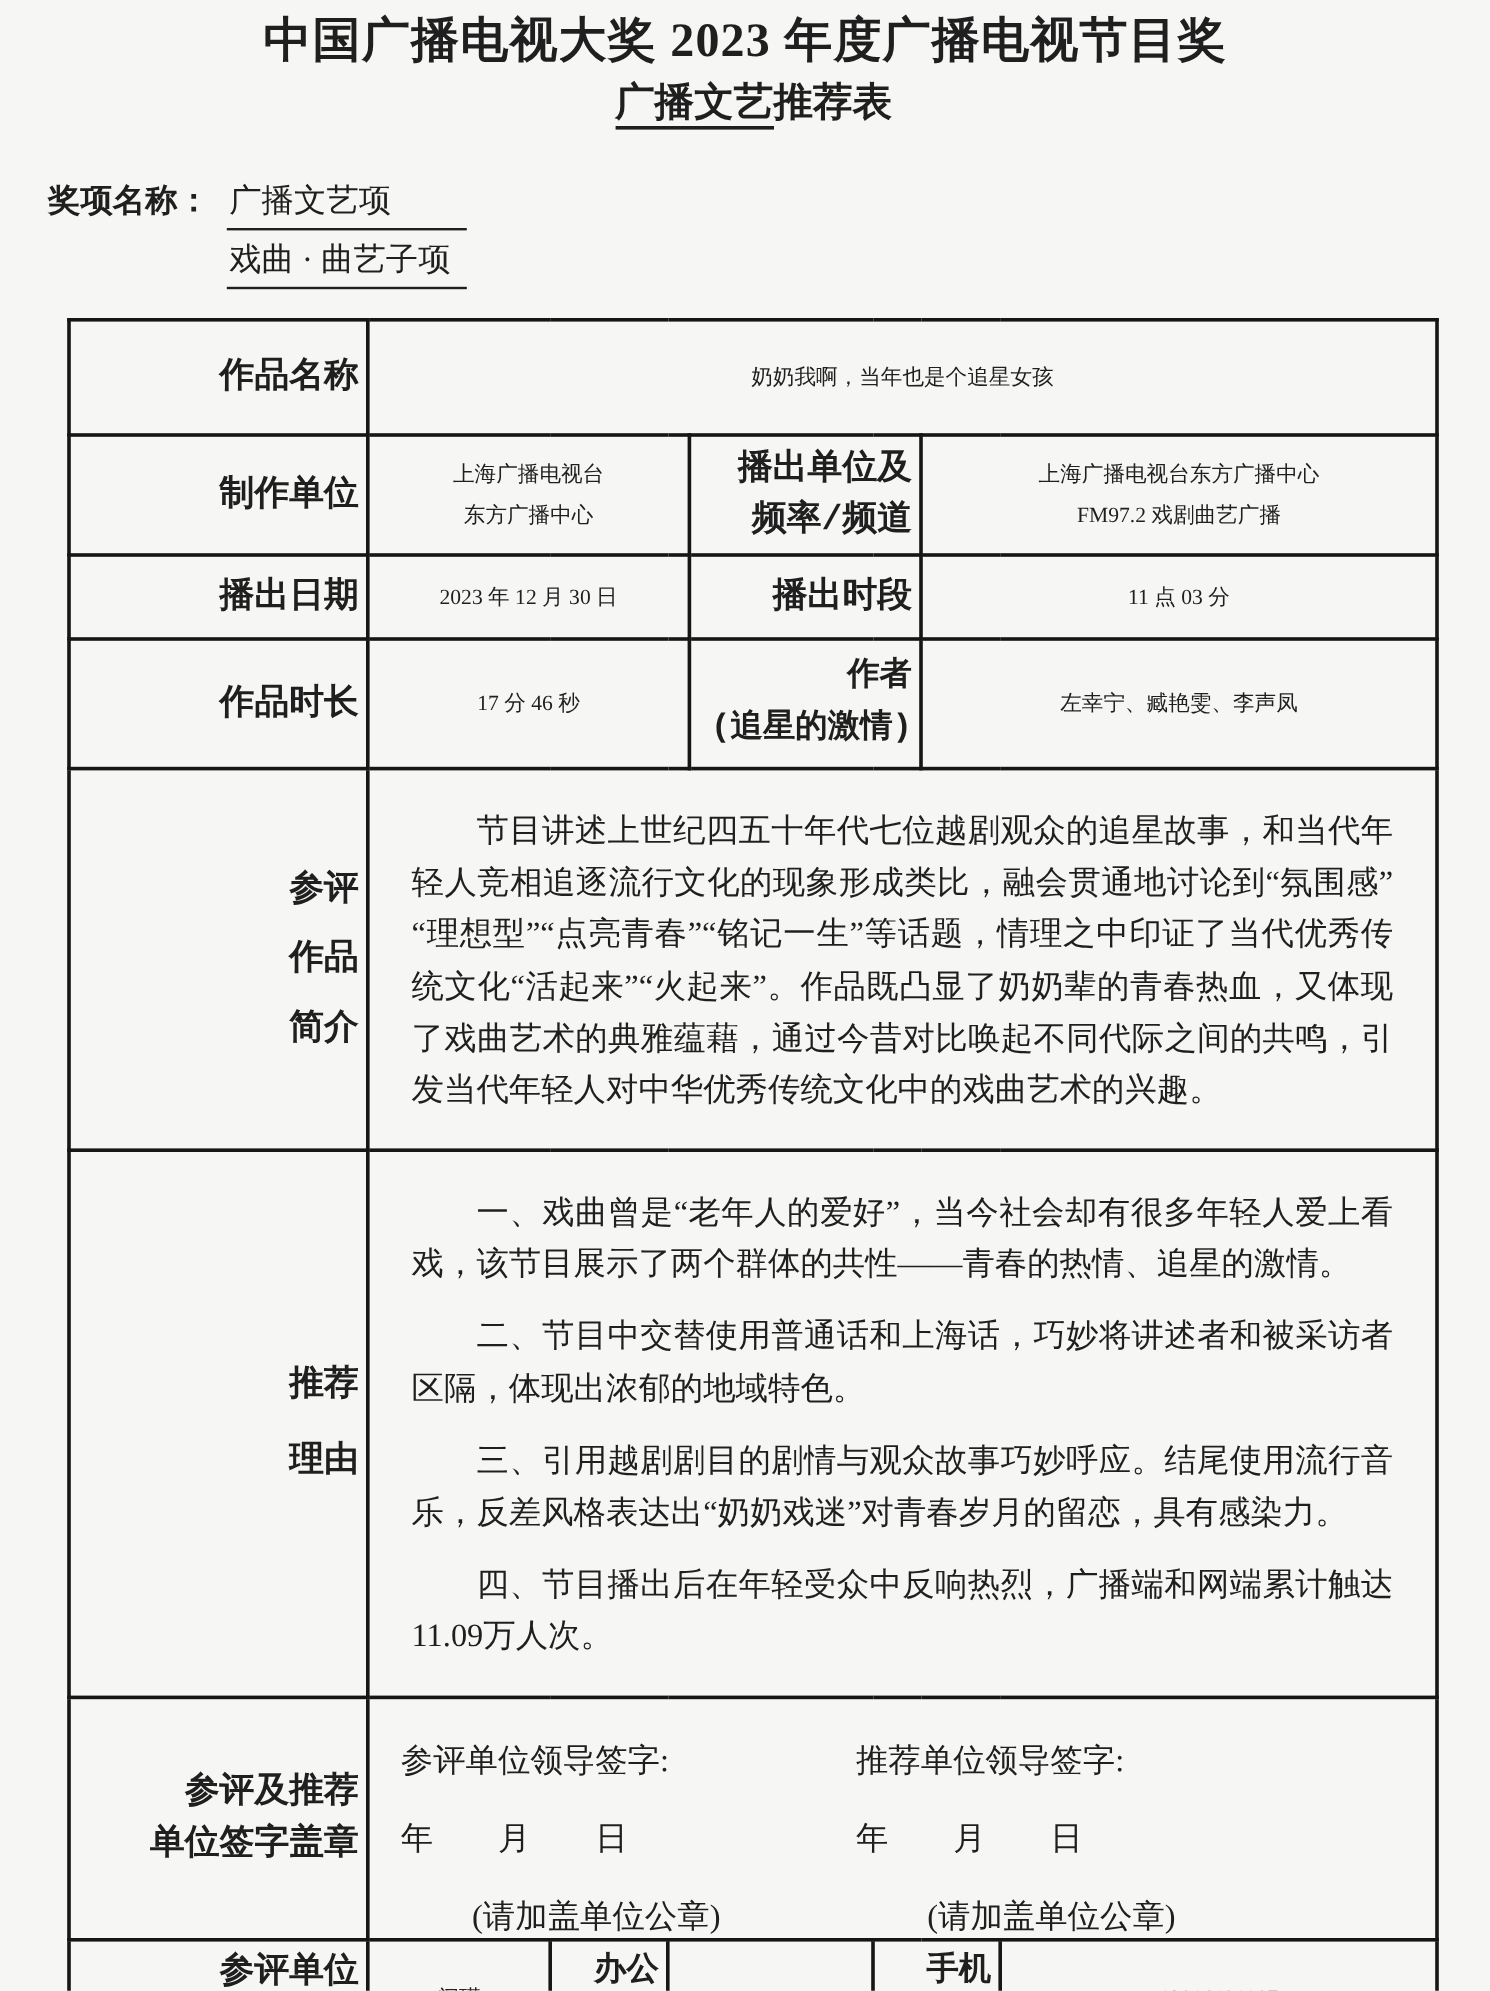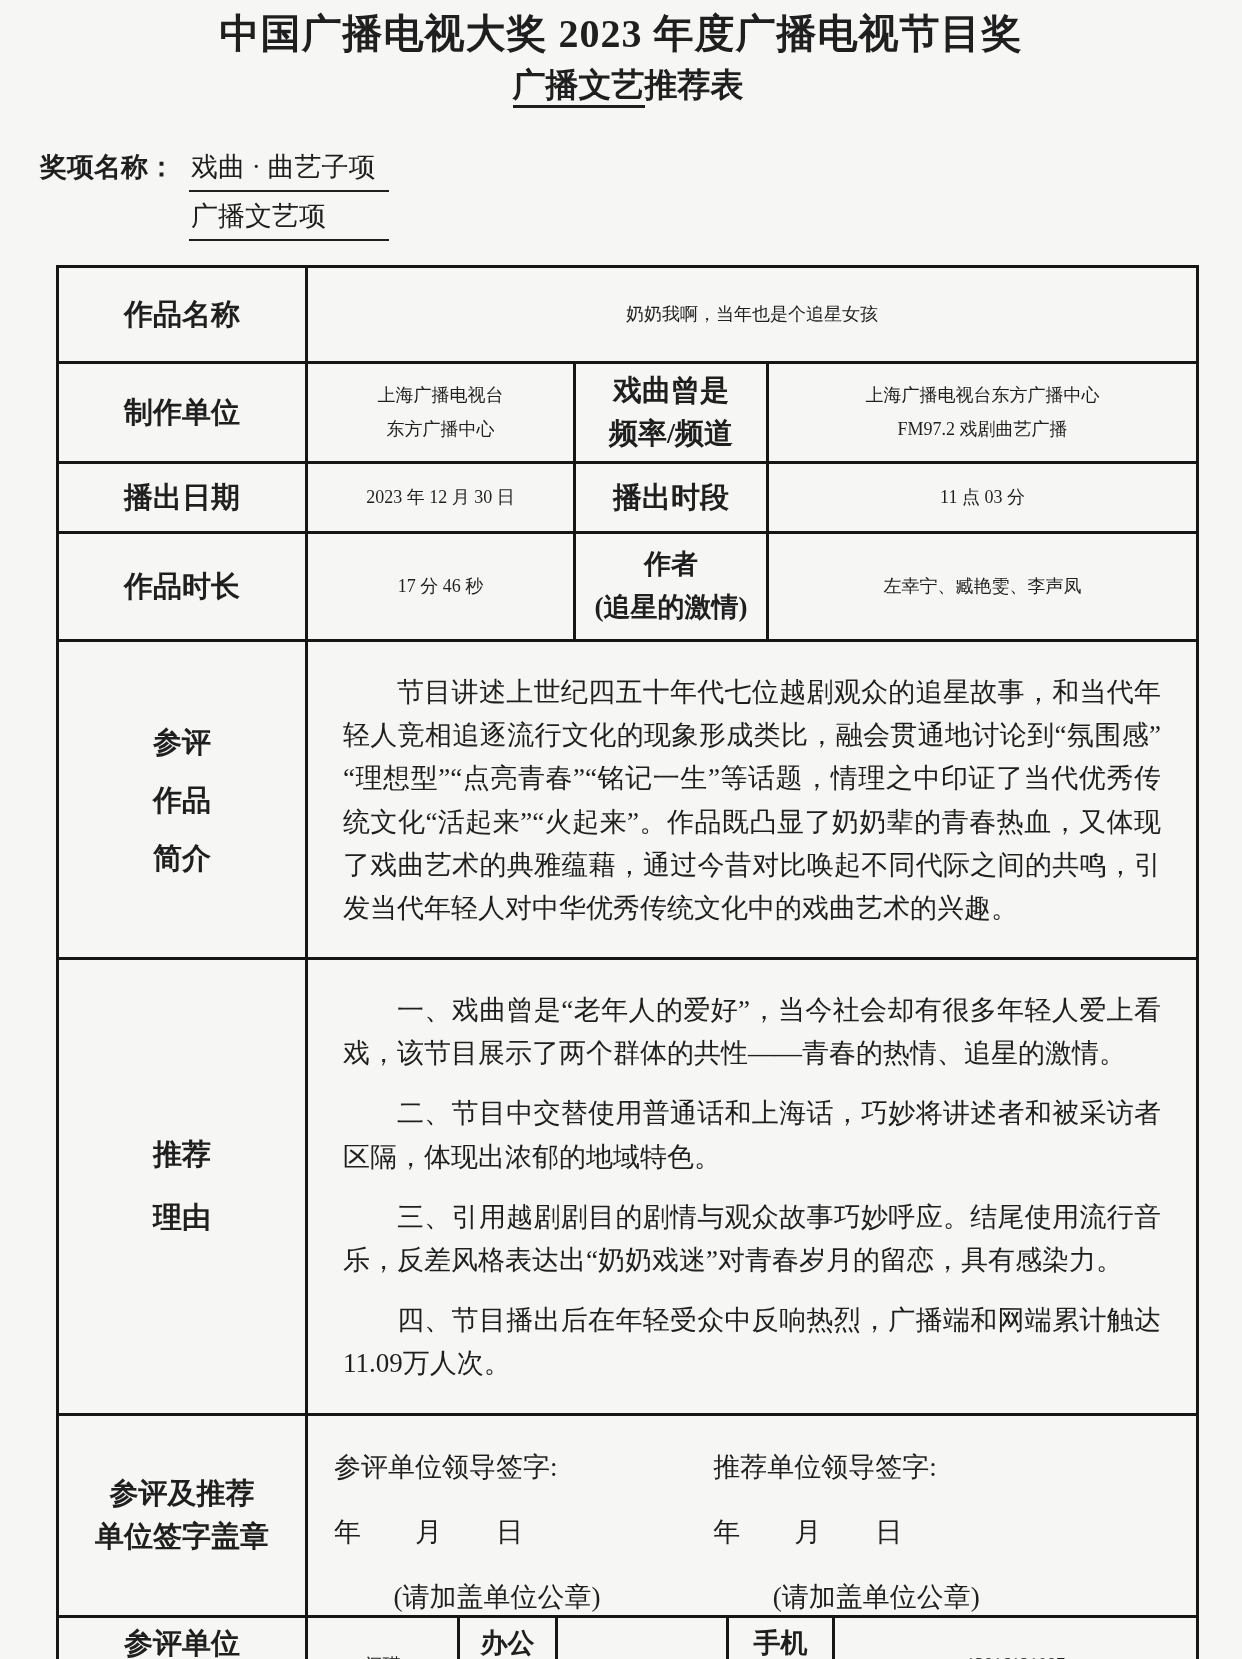--- a/index.html
+++ b/index.html
@@ -60,24 +60,24 @@
     width:1140px;
     margin:20px 0 0 56px;
     background:transparent;
   }
   table.form td{
     border:3px solid var(--border);
     vertical-align:middle;
     padding:4px 6px;
   }
   .lbl{
-    font-family:Liberation Serif, serif;
+    font-family:Liberation Mono, monospace;
     font-weight:700;
     font-size:29px;
-    text-align:center;
+    text-align:right;
     line-height:1.5;
     white-space:pre-line;
   }
   .lbl.small{font-size:27px;line-height:1.6;}
   .lbl.spread3{line-height:2.0;}
   .lbl.spread2{line-height:2.2;}
   .val{
     font-size:18px;
     text-align:center;
     line-height:1.9;
@@ -108,22 +108,22 @@
 
 <div class="page">
 
   <div class="doc-title">中国广播电视大奖 2023 年度广播电视节目奖</div>
 
   <div class="doc-subtitle"><span class="subtitle-u">广播文艺</span><span>推荐表</span></div>
 
   <div class="award">
     <span class="award-label">奖项名称：</span>
     <div class="award-values">
+      <div class="award-line"><span class="u">广播文艺项</span></div>
       <div class="award-line"><span class="u">戏曲 · 曲艺子项</span></div>
-      <div class="award-line"><span class="u">广播文艺项</span></div>
     </div>
   </div>
 
   <table class="form">
     <colgroup>
       <col style="width:249px">
         <col style="width:152px">
         <col style="width:98px">
         <col style="width:18px">
       <col style="width:153px">
@@ -134,21 +134,21 @@
     <tbody>
       <tr style="height:96px">
         <td class="lbl">作品名称</td>
         <td class="val" colspan="7">奶奶我啊，当年也是个追星女孩</td>
       </tr>
 
       <tr style="height:100px">
         <td class="lbl">制作单位</td>
         <td class="val" colspan="3">上海广播电视台
 东方广播中心</td>
-        <td class="lbl" colspan="2">戏曲曾是
+        <td class="lbl" colspan="2">播出单位及
 频率/频道</td>
         <td class="val" colspan="2">上海广播电视台东方广播中心
 FM97.2 戏剧曲艺广播</td>
       </tr>
 
       <tr style="height:70px">
         <td class="lbl">播出日期</td>
         <td class="val" colspan="3">2023 年 12 月 30 日</td>
         <td class="lbl" colspan="2">播出时段</td>
         <td class="val" colspan="2">11 点 03 分</td>

